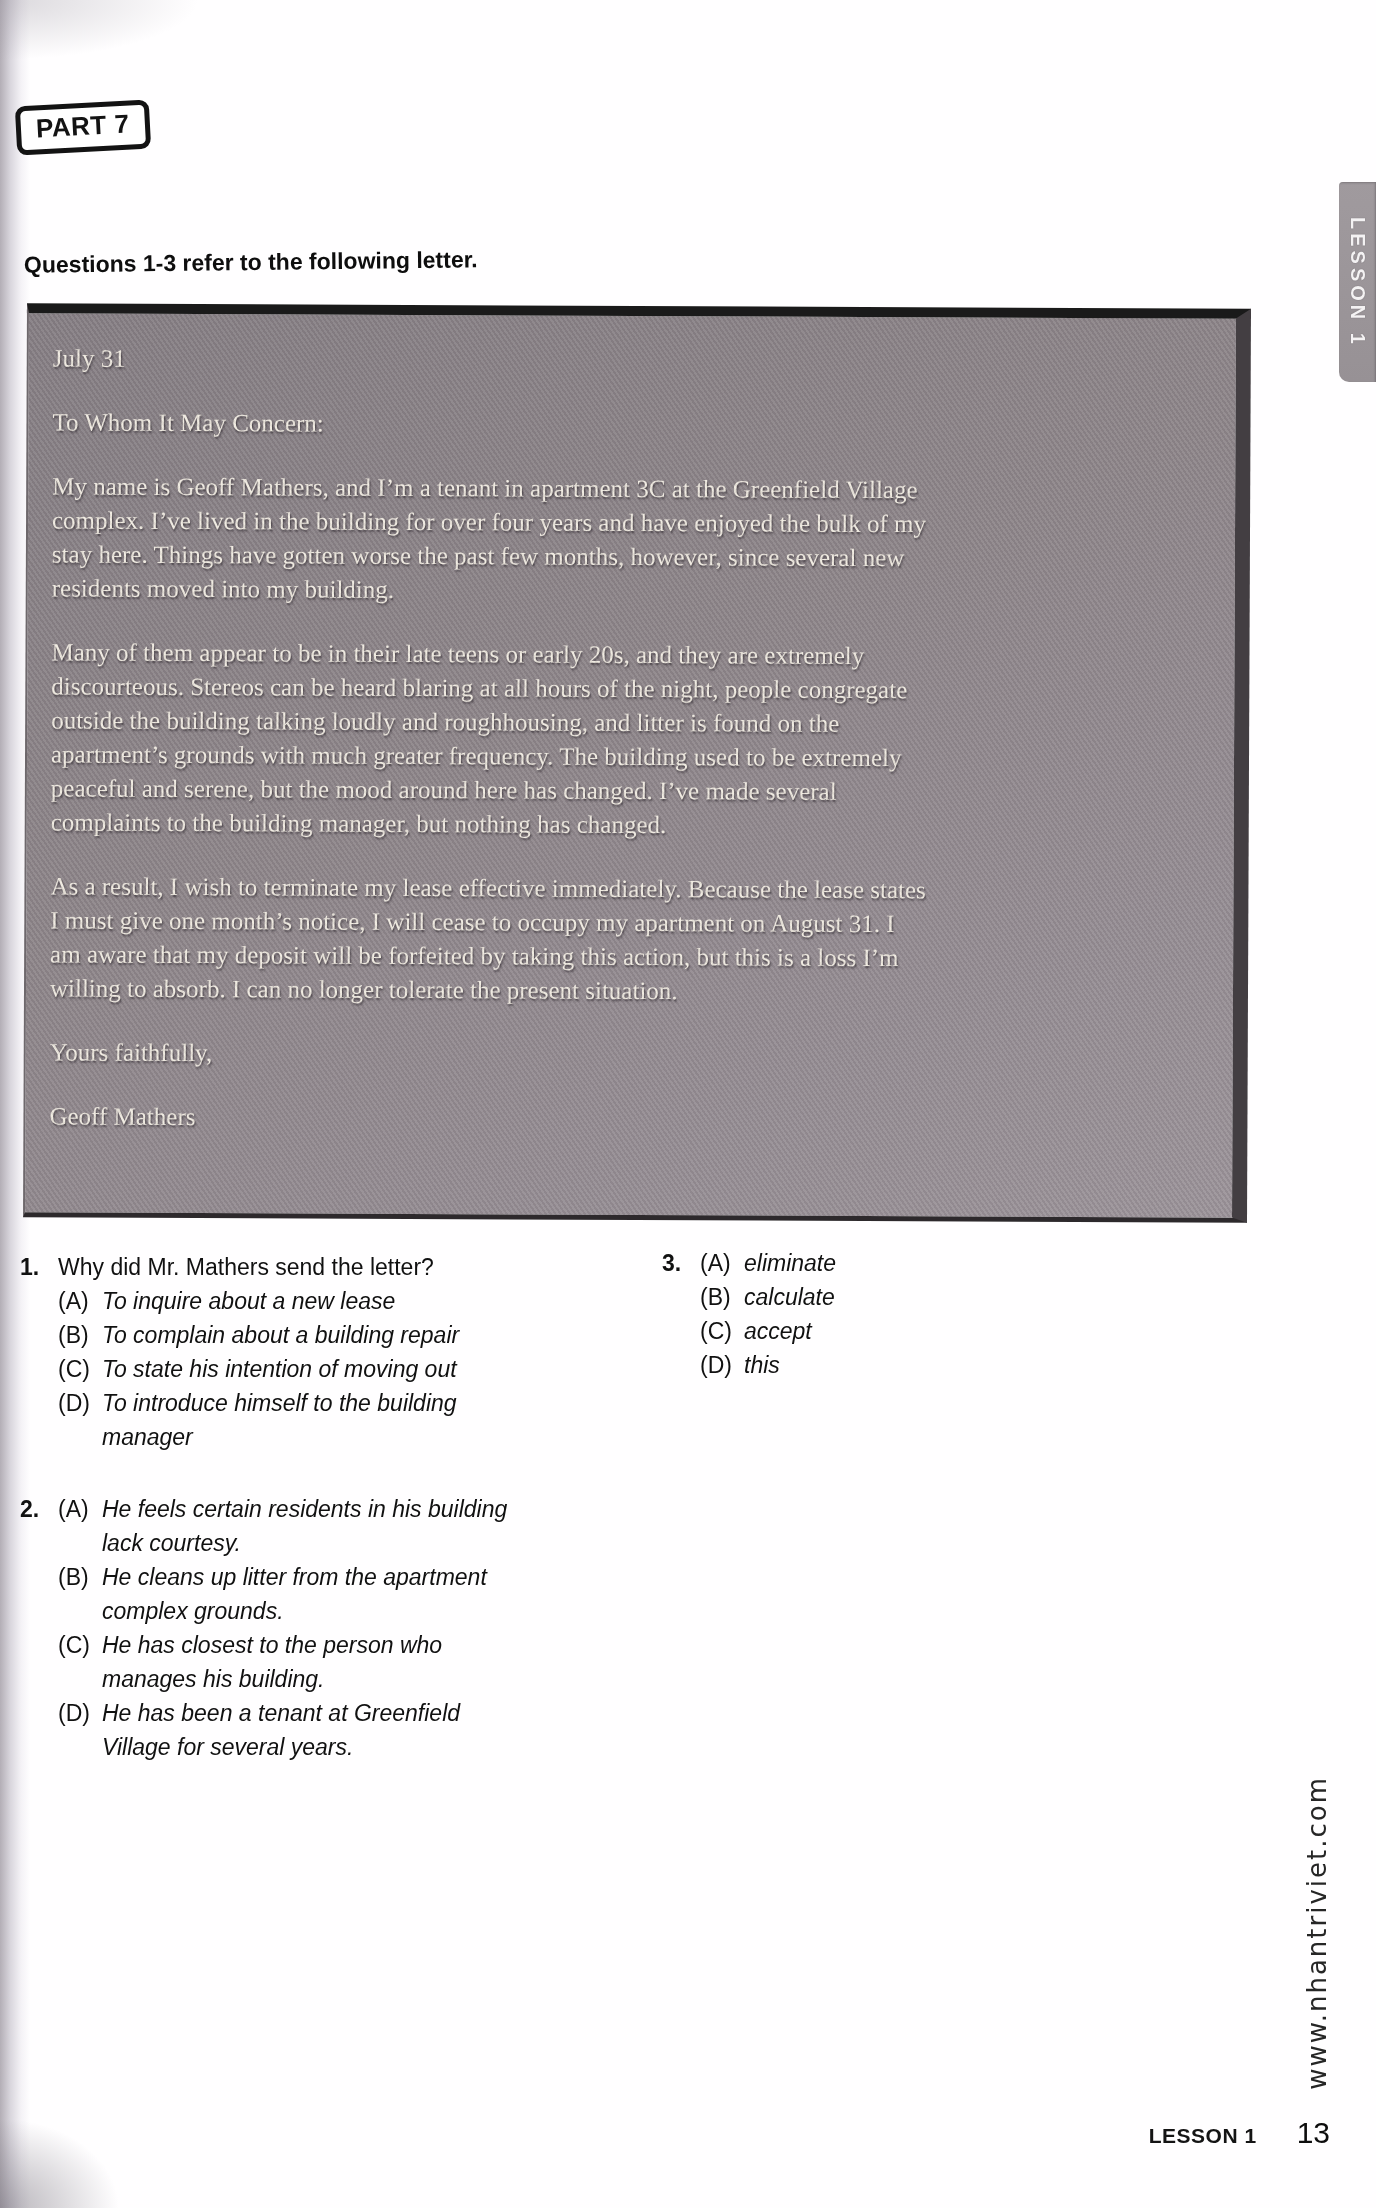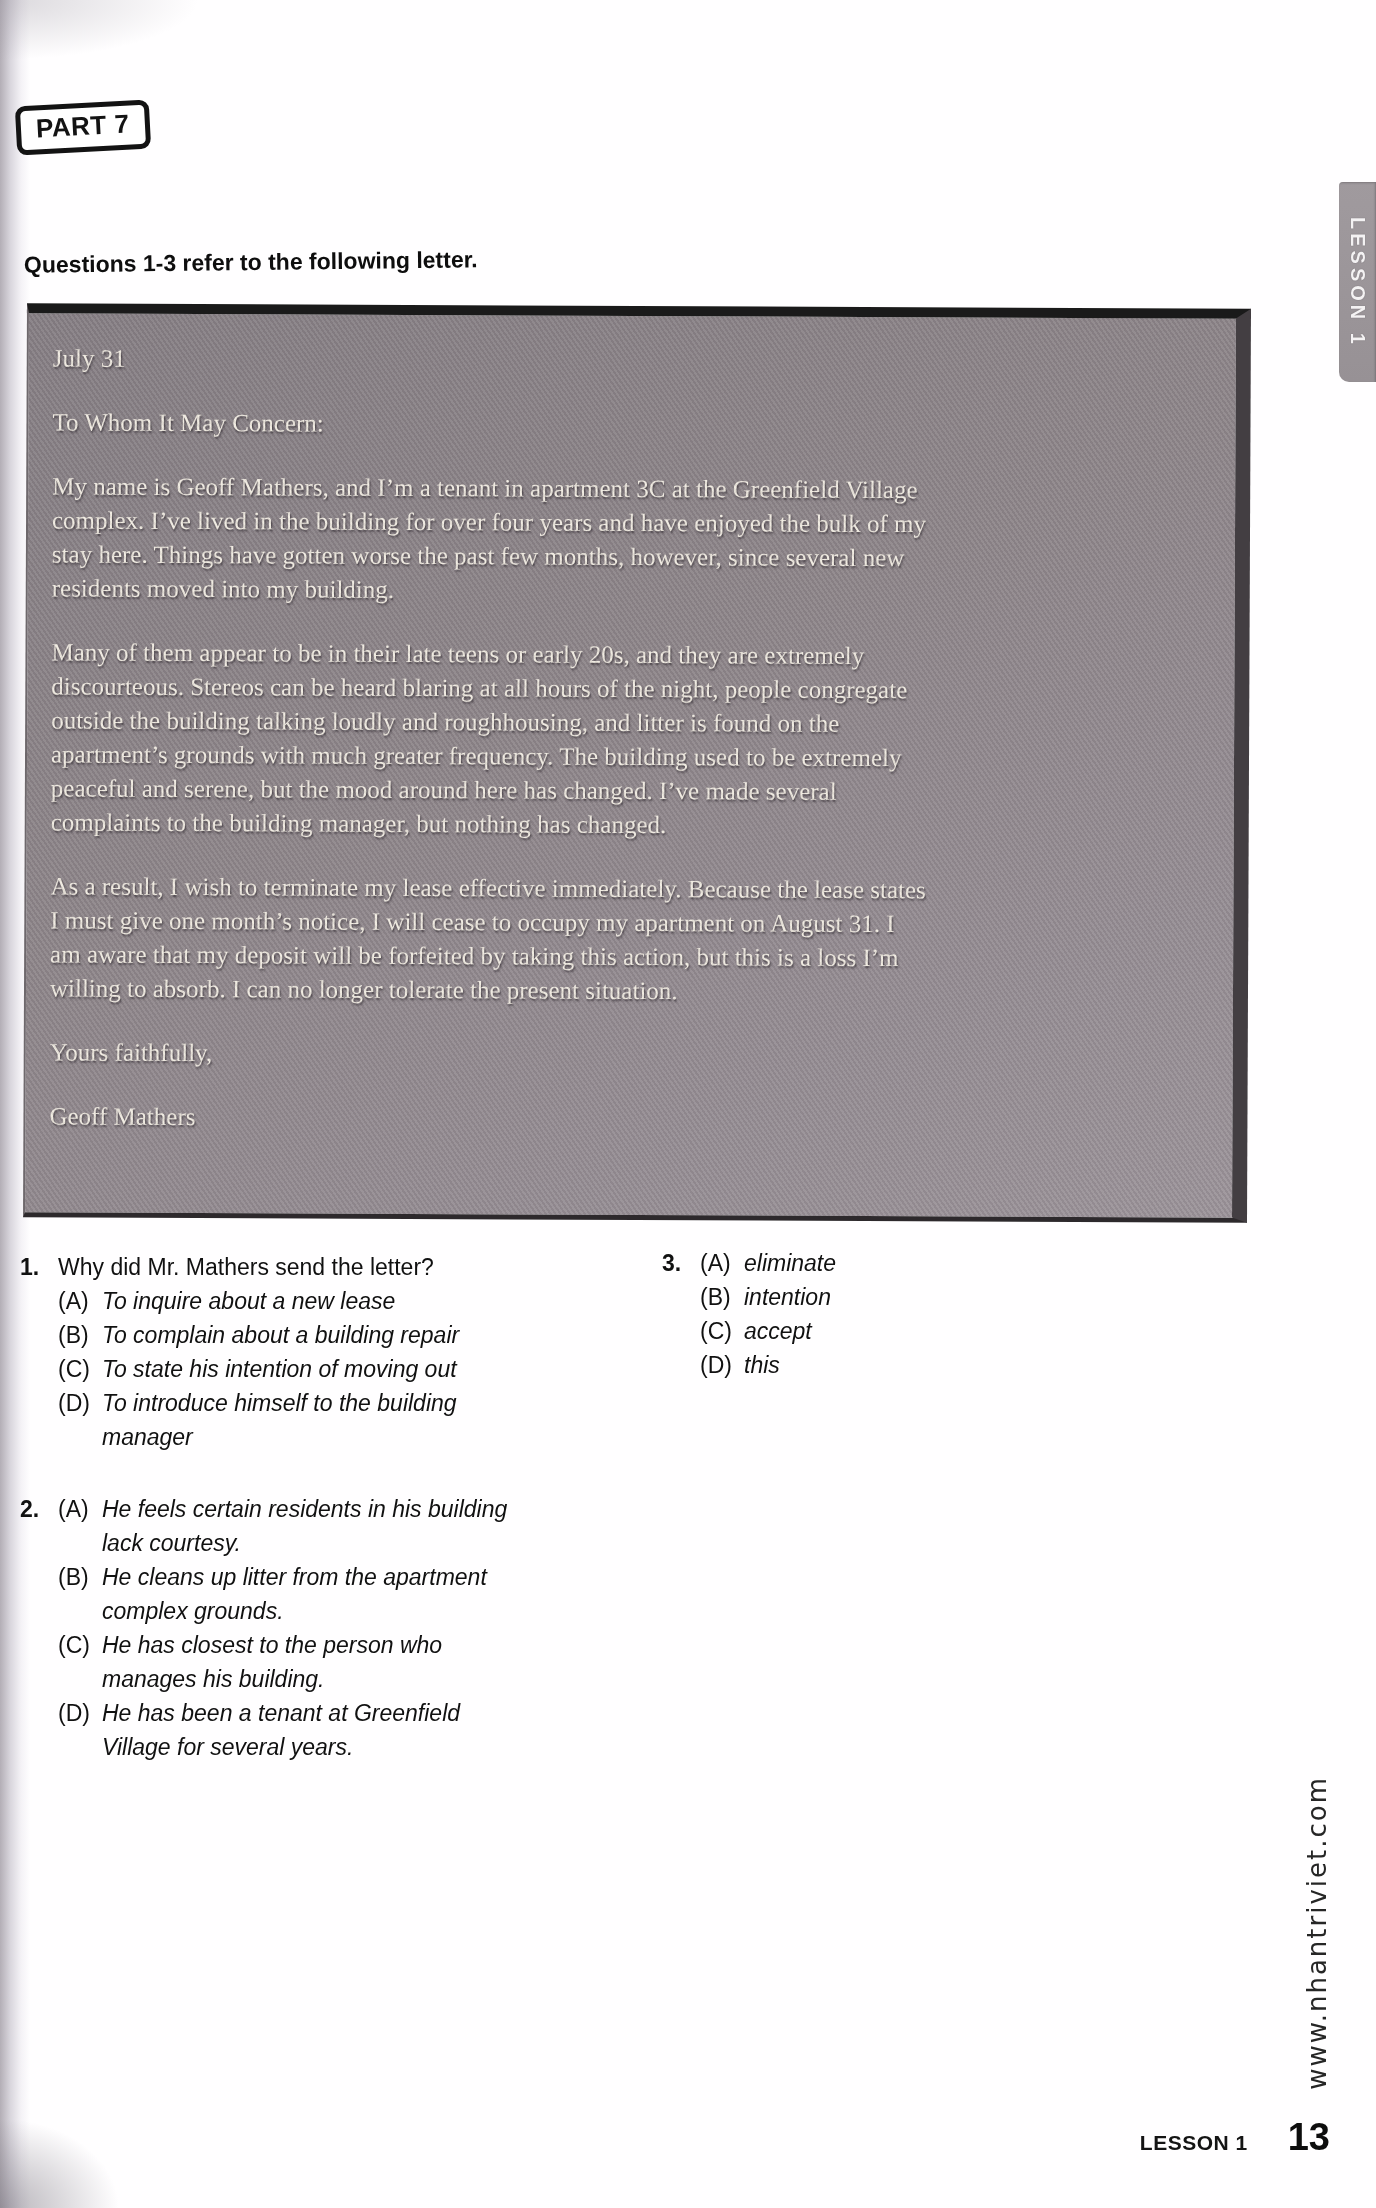--- a/index.html
+++ b/index.html
@@ -55,21 +55,21 @@
             display:flex;align-items:center;justify-content:center;}
   .side-tab span{writing-mode:vertical-rl;font-weight:bold;font-size:20px;letter-spacing:4px;
             color:#f4f2f3;text-shadow:0 0 1px rgba(80,75,80,.8);}
 
   
   .watermark{position:absolute;top:1776px;right:44px;writing-mode:vertical-rl;transform:rotate(180deg);
              font-size:26px;letter-spacing:2px;color:#262626;font-family:"DejaVu Sans",sans-serif;}
 
   .footer{position:absolute;top:2116px;right:46px;display:flex;align-items:baseline;gap:40px;}
   .f-lesson{font-size:21px;font-weight:bold;letter-spacing:.5px;color:#141414;}
-  .f-page{font-size:38px;font-weight:bold;color:#0d0d0d;}
+  .f-page{font-size:30px;font-weight:normal;color:#0d0d0d;}
 </style>
 </head>
 <body>
 
 <div class="page">
   <div class="edge-left"></div>
   <div class="edge-top"></div>
   <div class="edge-corner"></div>
 
   <div class="part-box">
@@ -155,21 +155,21 @@
   <div class="q-col q-col-right">
     <div class="question">
       <span class="q-num">3.</span>
       <div class="q-body">
         <div class="option">
           <span class="opt-label">(A)</span>
           <span class="opt-text">eliminate</span>
         </div>
         <div class="option">
           <span class="opt-label">(B)</span>
-          <span class="opt-text">intention</span>
+          <span class="opt-text">calculate</span>
         </div>
         <div class="option">
           <span class="opt-label">(C)</span>
           <span class="opt-text">accept</span>
         </div>
         <div class="option">
           <span class="opt-label">(D)</span>
           <span class="opt-text">this</span>
         </div>
       </div>

